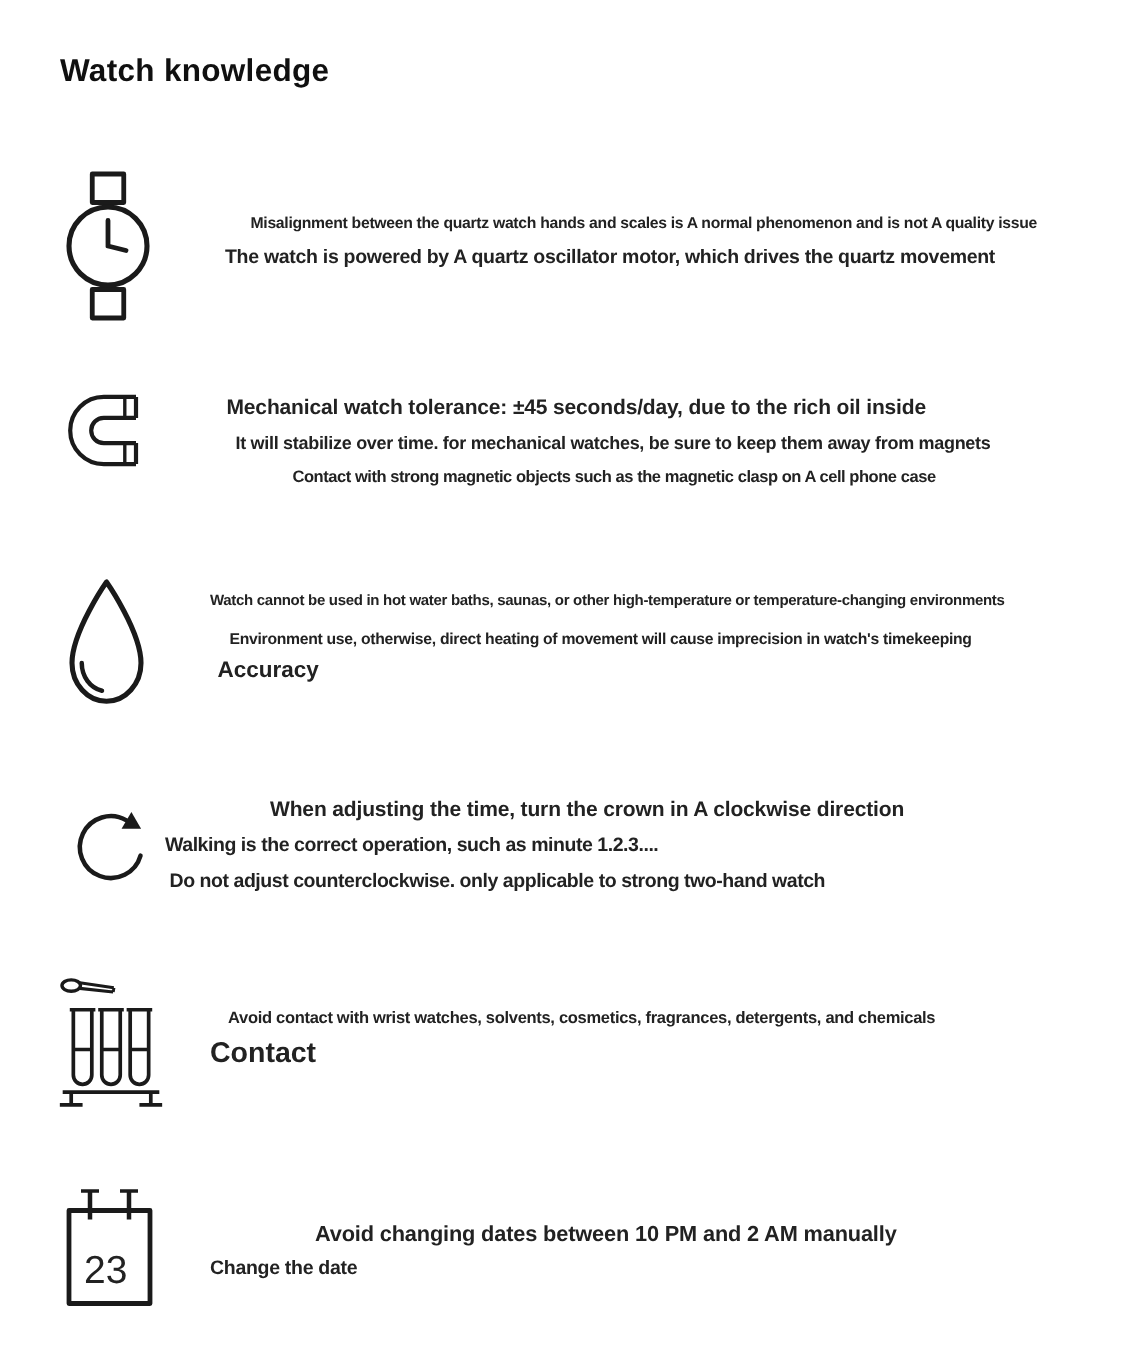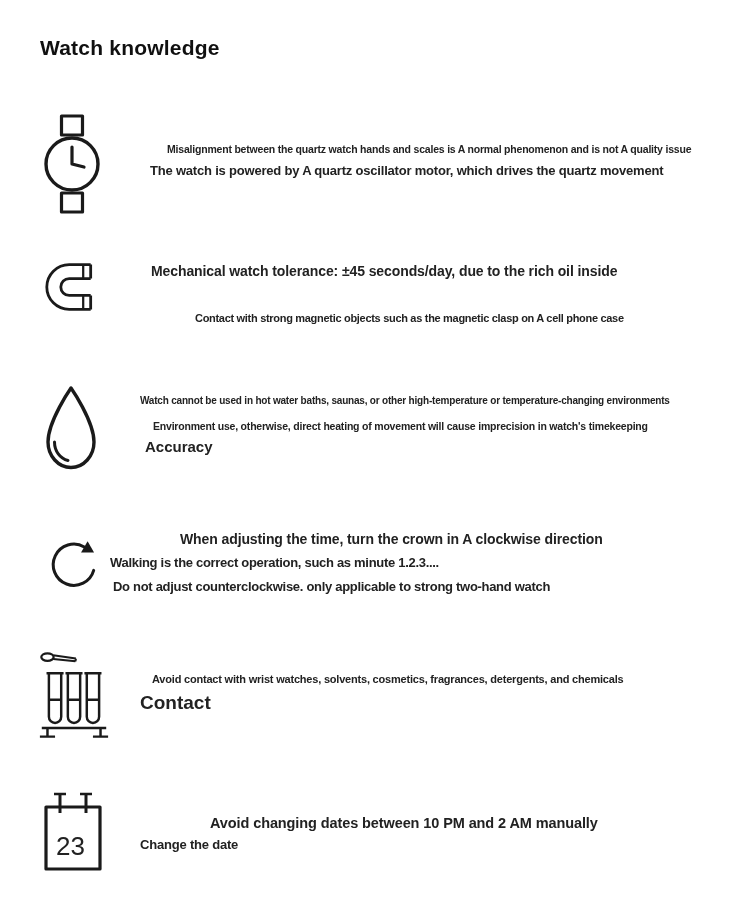--- a/index.html
+++ b/index.html
@@ -74,20 +74,21 @@
   <div class="section s2">
     <div class="icon">
       <svg width="56" height="54" viewBox="0 0 60 56" stroke-width="3" stroke-linejoin="round">
         <path d="M50 4 H27 A24 24 0 0 0 27 52 H50"></path>
         <path d="M50 19 H27 A9 9 0 0 0 27 37 H50"></path>
         <path d="M50 4 V19 M50 37 V52"></path>
         <path d="M42 4 V19 M42 37 V52" stroke-width="2.4"></path>
       </svg>
     </div>
     <div class="line l1">Mechanical watch tolerance: ±45 seconds/day, due to the rich oil inside</div>
+    <div class="line l2">It will stabilize over time. for mechanical watches, be sure to keep them away from magnets</div>
     <div class="line l3">Contact with strong magnetic objects such as the magnetic clasp on A cell phone case</div>
   </div>
 
   <div class="section s3">
     <div class="icon">
       <svg width="58" height="88" viewBox="0 0 58 88" stroke-width="3.4" stroke-linejoin="round">
         <path d="M29 3 C29 3 6 36 6 57 C6 71 16.3 82.5 29 82.5 C41.7 82.5 52 71 52 57 C52 36 29 3 29 3 Z"></path>
         <path d="M12.5 57 C12.5 66 18 73.5 26 75.5" stroke-width="3" stroke-linecap="round"></path>
       </svg>
     </div>

